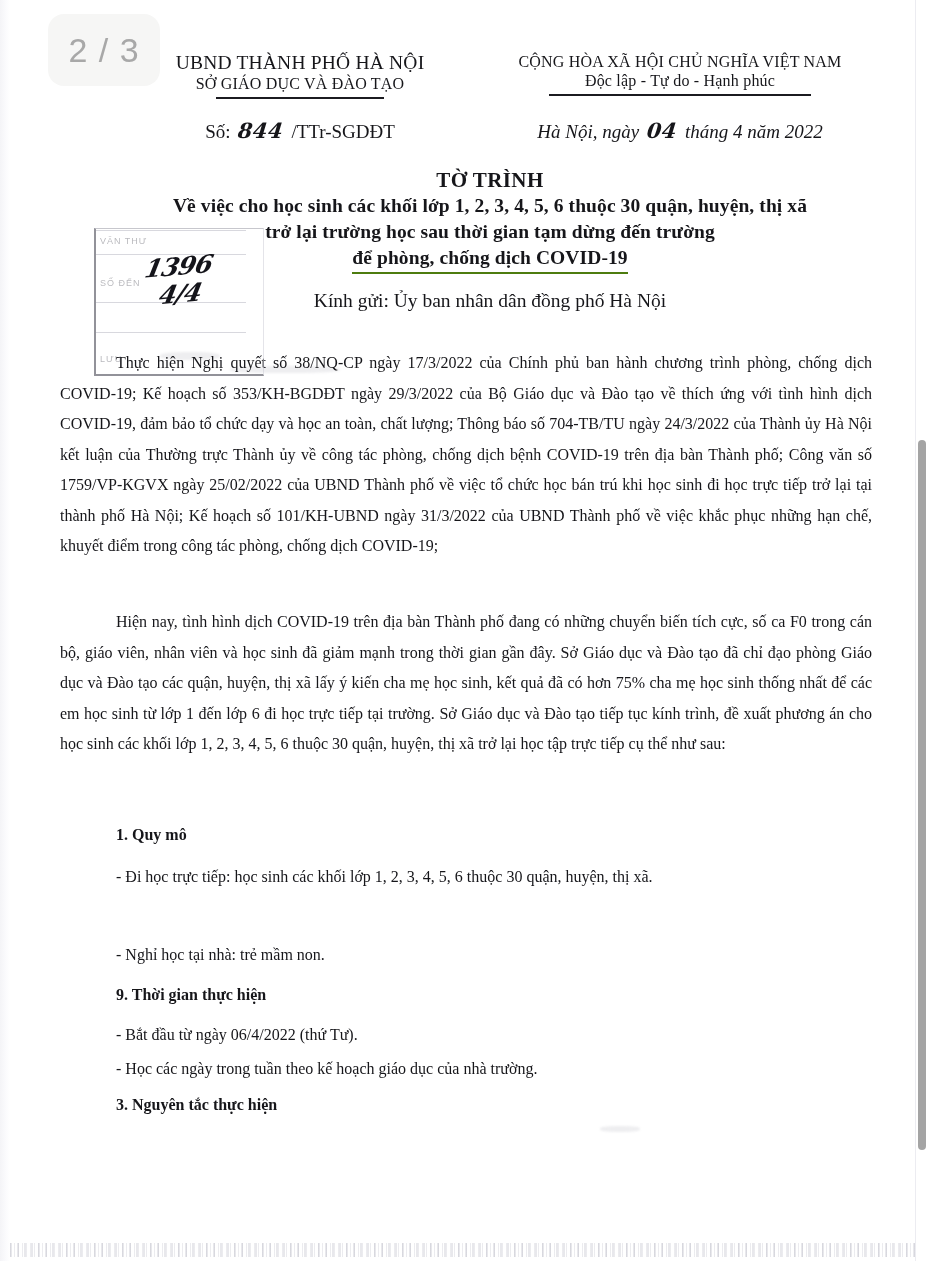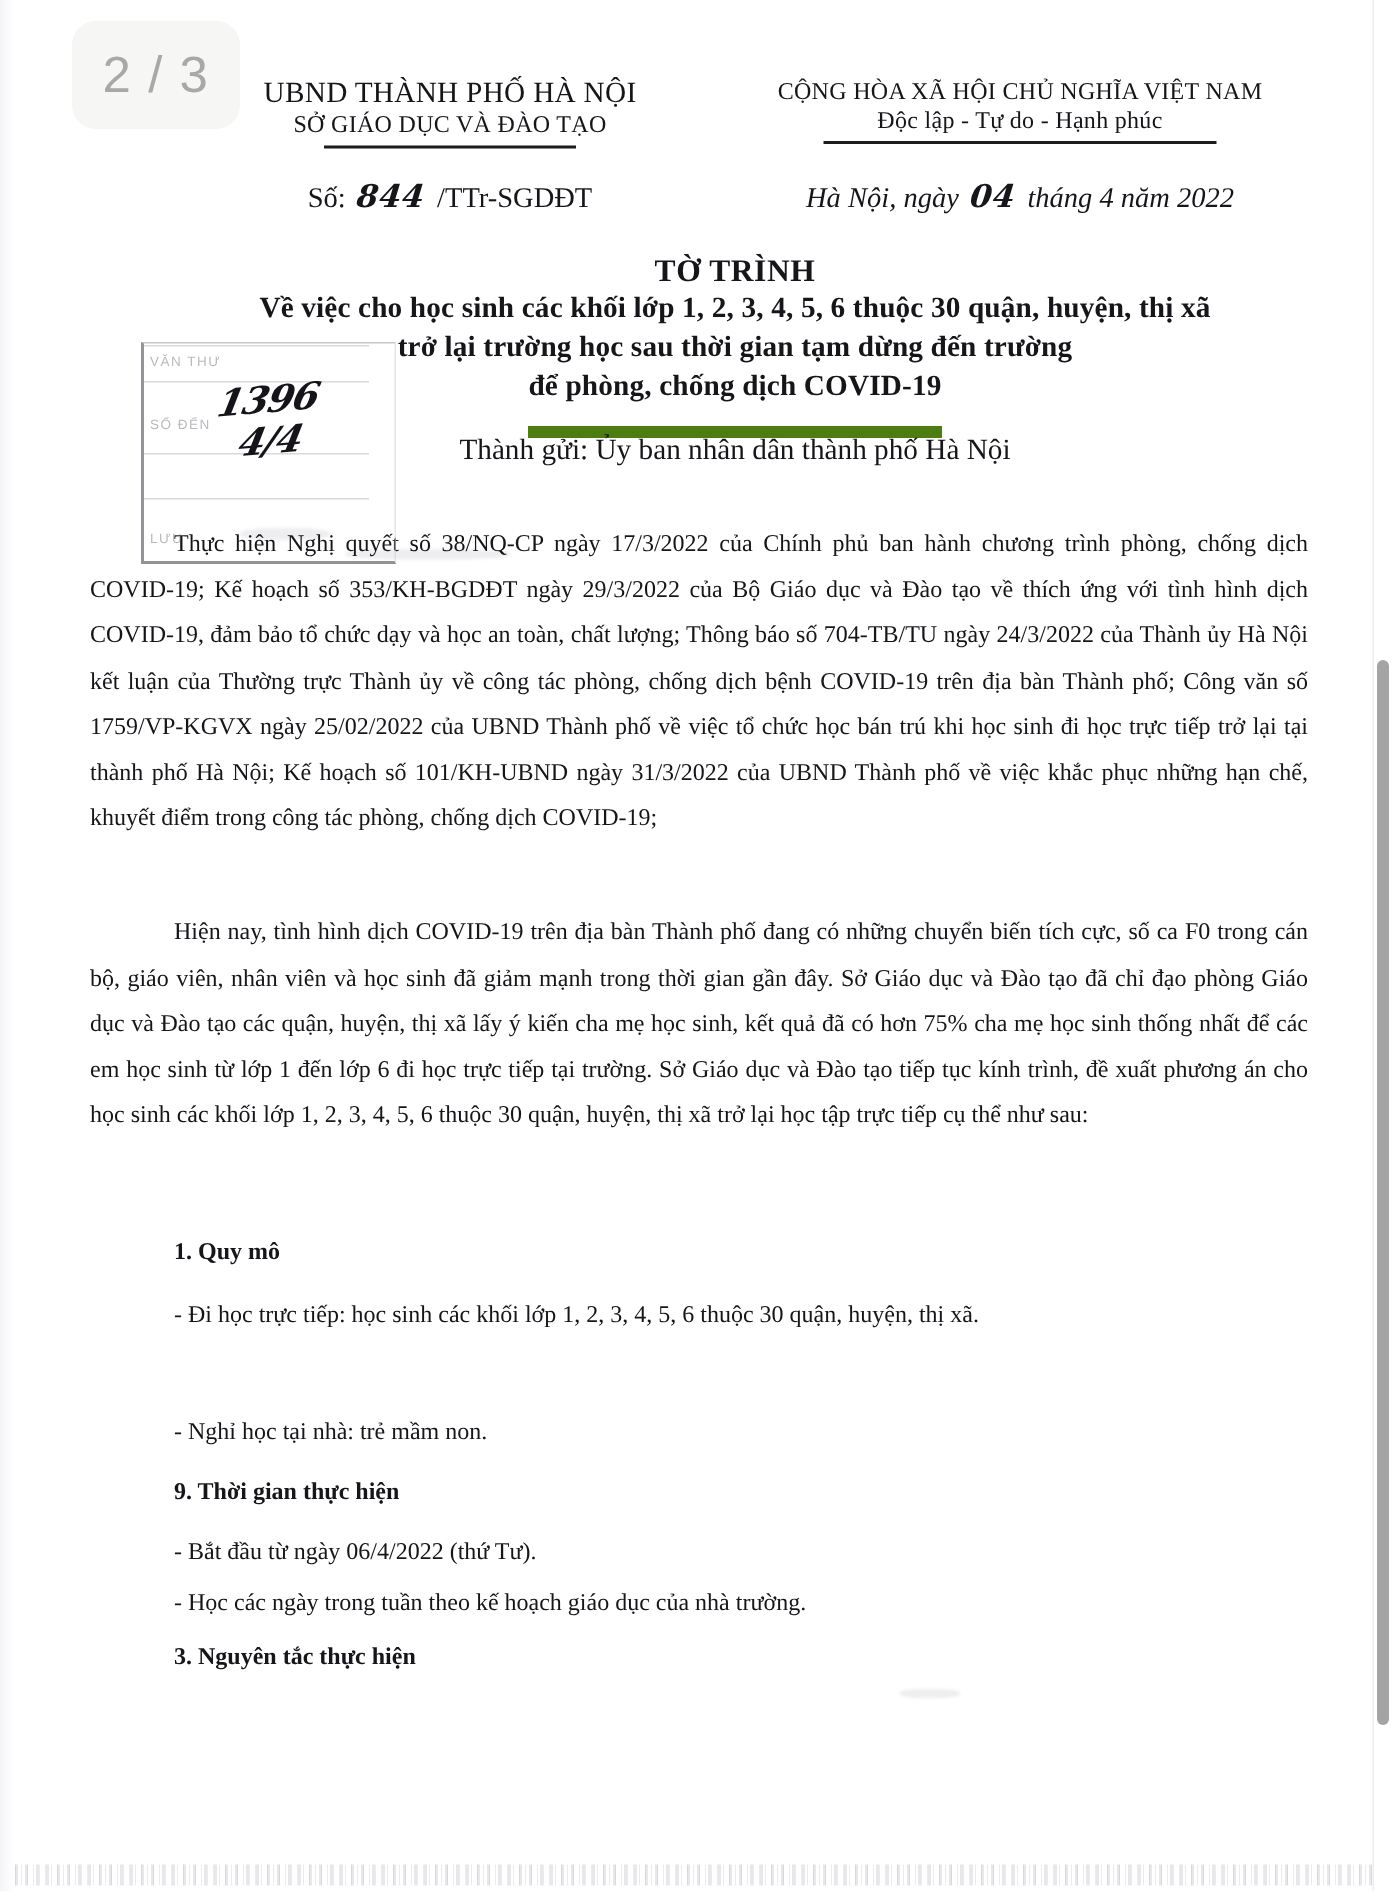--- a/index.html
+++ b/index.html
@@ -171,22 +171,22 @@
     letter-spacing: .4px;
   }
   .doc-subtitle-line {
     font-weight: bold;
     font-size: 19.5px;
     line-height: 26px;
     letter-spacing: .1px;
   }
   .underline-covid {
     display: inline-block;
-    border-bottom: 8px solid #4d7c0f;
-    padding-bottom: 13px;
+    border-bottom: 2px solid #4d7c0f;
+    padding-bottom: 1px;
   }
 
   .addressee {
     position: absolute;
     left: 110px;
     top: 290px;
     width: 760px;
     text-align: center;
     font-size: 19.5px;
   }
@@ -321,21 +321,21 @@
 
     <div class="doc-title-block">
       <div class="doc-title">TỜ TRÌNH</div>
       <div class="doc-subtitle-line">Về việc cho học sinh các khối lớp 1, 2, 3, 4, 5, 6 thuộc 30 quận, huyện, thị xã</div>
       <div class="doc-subtitle-line">trở lại trường học sau thời gian tạm dừng đến trường</div>
       <div class="doc-subtitle-line">
         <span class="underline-covid">để phòng, chống dịch COVID-19</span>
       </div>
     </div>
 
-    <div class="addressee">Thành gửi: Ủy ban nhân dân thành phố Hà Nội</div>
+    <div class="addressee">Kính gửi: Ủy ban nhân dân đồng phố Hà Nội</div>
 
     <div class="body-block" style="top:348px;">
       <p class="indent">Thực hiện Nghị quyết số 38/NQ-CP ngày 17/3/2022 của Chính phủ ban hành chương trình phòng, chống dịch COVID-19; Kế hoạch số 353/KH-BGDĐT ngày 29/3/2022 của Bộ Giáo dục và Đào tạo về thích ứng với tình hình dịch COVID-19, đảm bảo tổ chức dạy và học an toàn, chất lượng; Thông báo số 704-TB/TU ngày 24/3/2022 của Thành ủy Hà Nội kết luận của Thường trực Thành ủy về công tác phòng, chống dịch bệnh COVID-19 trên địa bàn Thành phố; Công văn số 1759/VP-KGVX ngày 25/02/2022 của UBND Thành phố về việc tổ chức học bán trú khi học sinh đi học trực tiếp trở lại tại thành phố Hà Nội; Kế hoạch số 101/KH-UBND ngày 31/3/2022 của UBND Thành phố về việc khắc phục những hạn chế, khuyết điểm trong công tác phòng, chống dịch COVID-19;</p>
     </div>
 
     <div class="body-block" style="top:607px;">
       <p class="indent">Hiện nay, tình hình dịch COVID-19 trên địa bàn Thành phố đang có những chuyển biến tích cực, số ca F0 trong cán bộ, giáo viên, nhân viên và học sinh đã giảm mạnh trong thời gian gần đây. Sở Giáo dục và Đào tạo đã chỉ đạo phòng Giáo dục và Đào tạo các quận, huyện, thị xã lấy ý kiến cha mẹ học sinh, kết quả đã có hơn 75% cha mẹ học sinh thống nhất để các em học sinh từ lớp 1 đến lớp 6 đi học trực tiếp tại trường. Sở Giáo dục và Đào tạo tiếp tục kính trình, đề xuất phương án cho học sinh các khối lớp 1, 2, 3, 4, 5, 6 thuộc 30 quận, huyện, thị xã trở lại học tập trực tiếp cụ thể như sau:</p>
     </div>
 
     <div class="body-block" style="top:820px;">

